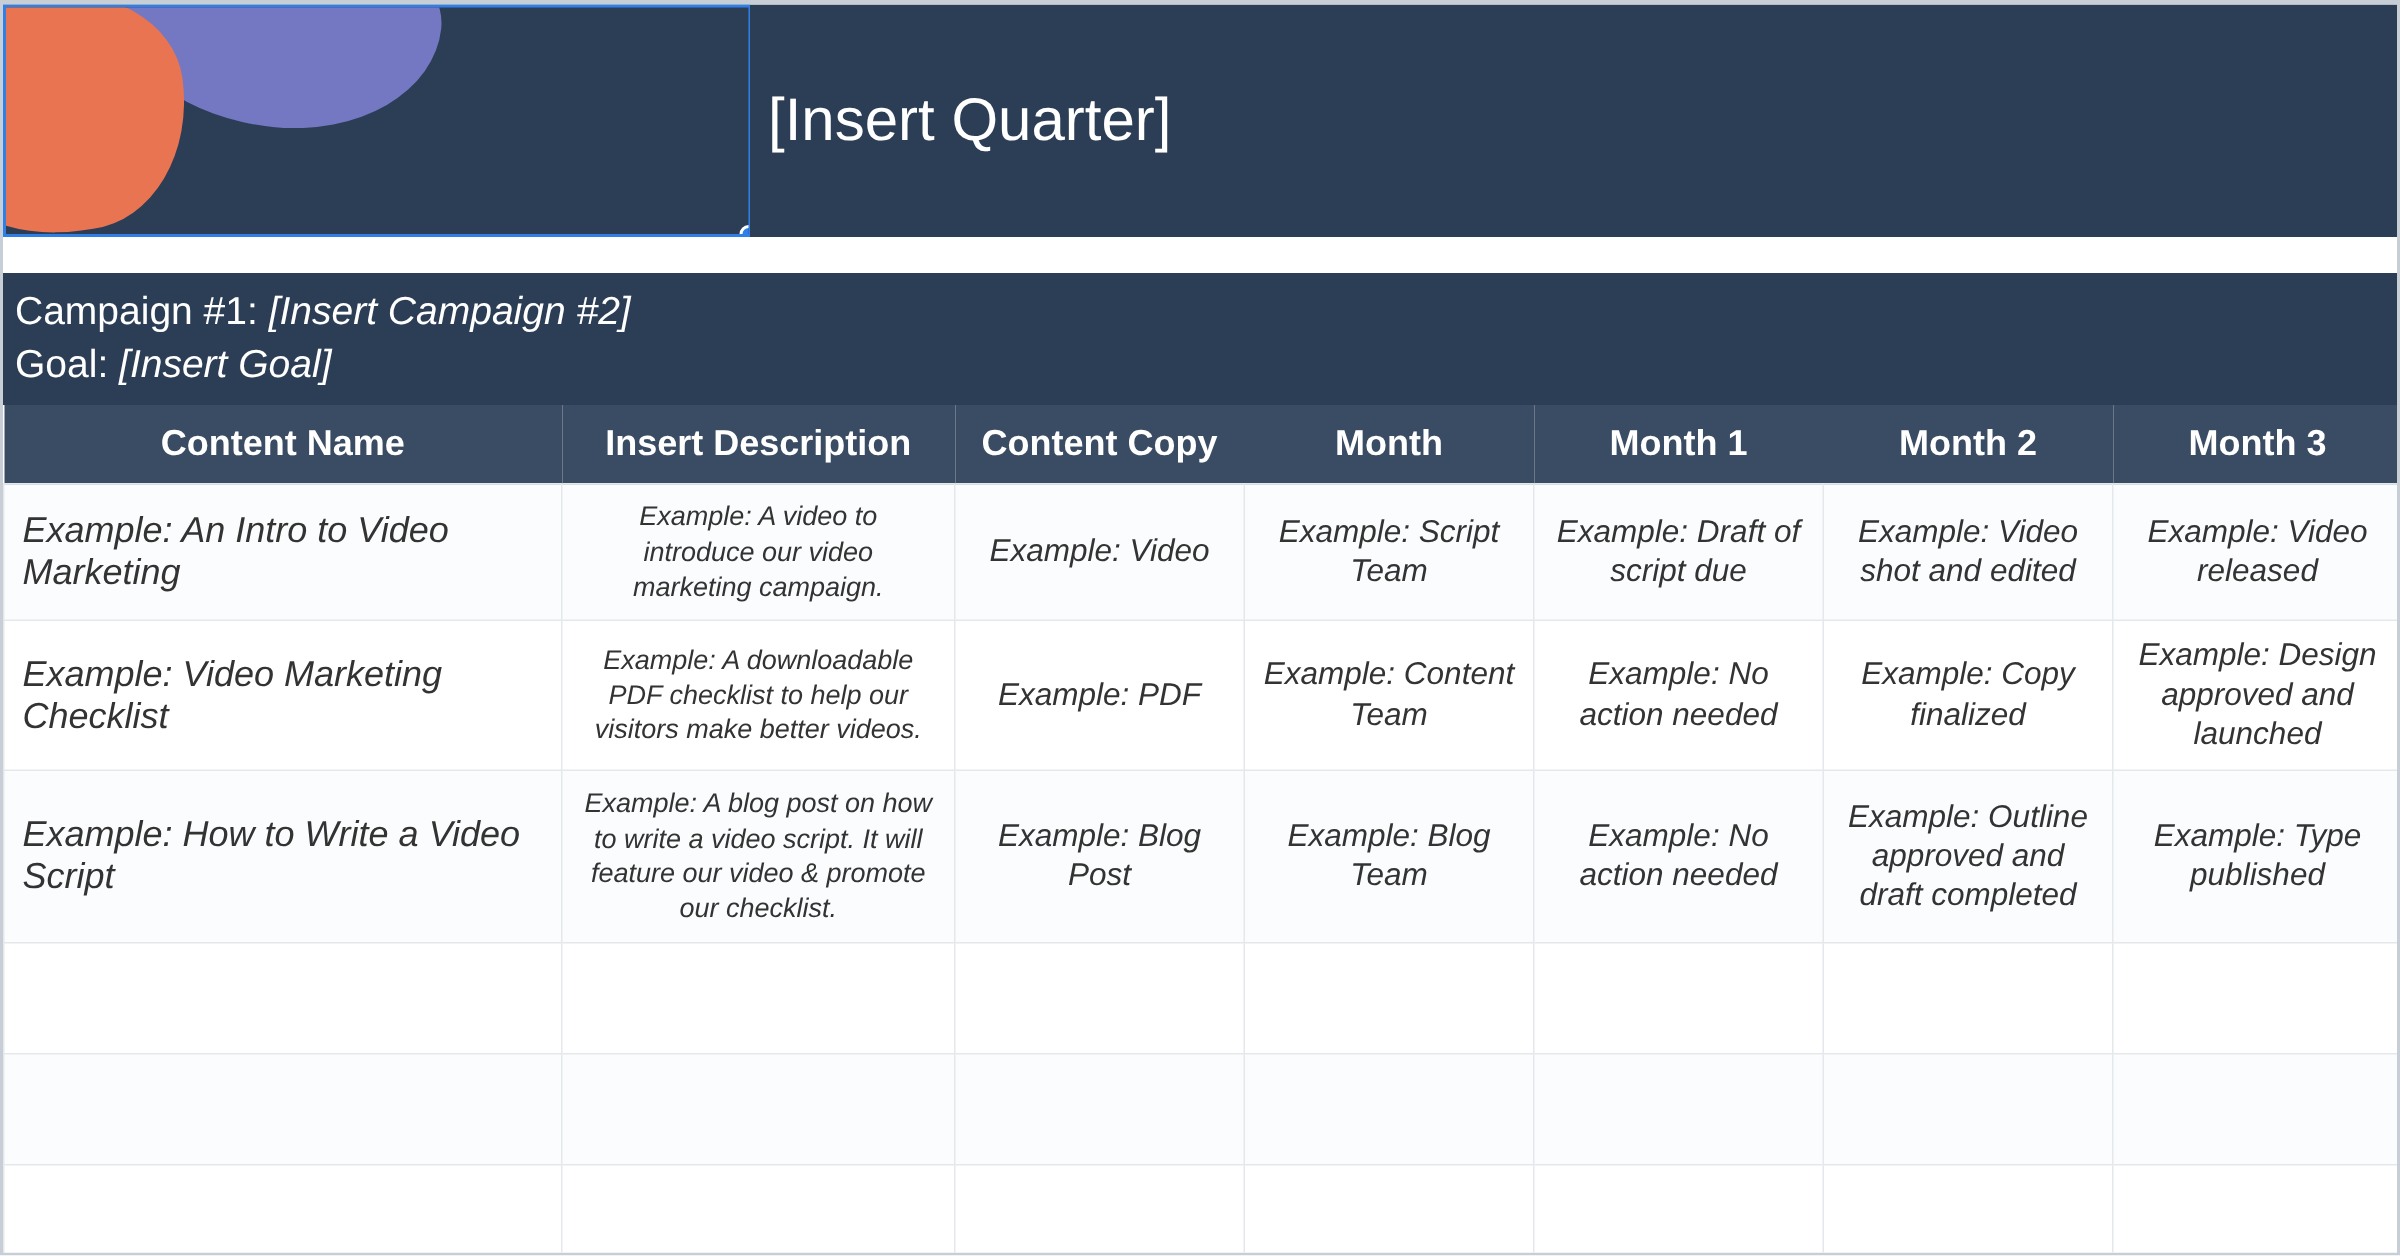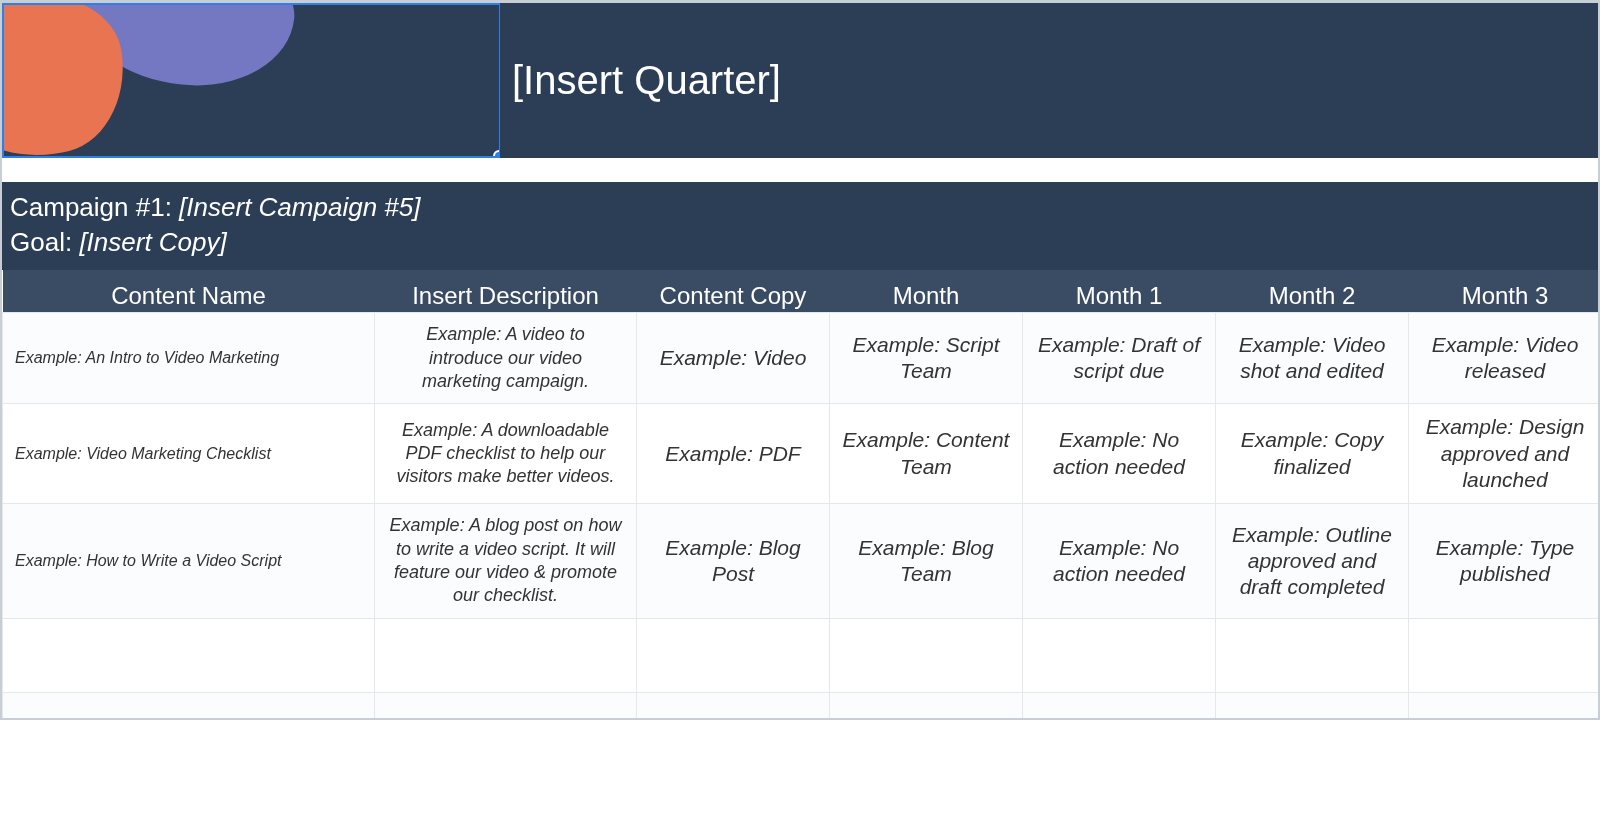--- a/index.html
+++ b/index.html
@@ -1,17 +1,17 @@
 <!DOCTYPE html>
 <html><head>
 <meta charset="utf-8">
 <style>
   * { box-sizing: border-box; margin: 0; padding: 0; }
   html, body { width: 1600px; height: 837px; font-family: "Helvetica Neue", Helvetica, Arial, sans-serif; background: #fff; }
-  .page { width: 1600px; height: 720px; border: 2px solid #c7ced6; border-top-width: 3px; position: relative; overflow: hidden; }
+  .page { width: 1600px; height: 837px; border: 2px solid #c7ced6; border-top-width: 3px; position: relative; overflow: hidden; }
 
   
   .hdr-row { height: 155px; width: 100%; display: flex; }
   .hdr-art-cell {
     width: 498px; height: 155px; position: relative; overflow: hidden;
     background: #2c3e56;
     border: 2px solid #2f7fe6;
     border-right-width: 1px;
   }
   .hdr-art-cell .sel-dot {
@@ -44,31 +44,31 @@
   .campaign-row .lbl { font-weight: 400; }
   .campaign-row .ph  { font-style: italic; }
 
   
   table.grid { width: 100%; border-collapse: collapse; table-layout: fixed; }
   table.grid col.c0 { width: 372px; }
   table.grid col.c1 { width: 262px; }
   table.grid col    { width: 193px; }
 
   tr.thead td {
-    background: #3a4c63; color: #fff; font-size: 24px; font-weight: 400;
-    padding: 12px 8px 2px 8px; text-align: center;
+    background: #3a4c63; color: #fff; font-size: 24px; font-weight: 700;
+    padding: 12px 8px 12px 8px; text-align: center;
   }
 
   tr.body td {
     border: 1px solid #e5e8eb; font-style: italic; color: #333;
     padding: 10px 12px; vertical-align: middle; height: 74px;
   }
   tr.body.alt td  { background: #fbfcfd; }
   tr.body.plain td{ background: #ffffff; }
-  tr.body td.left  { text-align: left; font-size: 16px; margin-top: 20px; }
+  tr.body td.left  { text-align: left; font-size: 24px; margin-top: 20px; }
   tr.body td.desc  { text-align: center; font-size: 18px; line-height: 1.3; }
   tr.body td.mid   { text-align: center; font-size: 21px; line-height: 1.25; }
   tr.empty td { height: 74px; }
 </style>
 </head>
 <body>
 
 <div class="page">
 
   <div class="hdr-row">
@@ -79,24 +79,24 @@
     </div>
     <div class="hdr-title-cell">
       <span>[Insert Quarter]</span>
     </div>
   </div>
 
   <div class="gap-row"></div>
 
   <div class="campaign-row">
     <div>
-      <span class="lbl">Campaign #1: </span><span class="ph">[Insert Campaign #5]</span>
+      <span class="lbl">Campaign #1: </span><span class="ph">[Insert Campaign #2]</span>
     </div>
     <div>
-      <span class="lbl">Goal: </span><span class="ph">[Insert Copy]</span>
+      <span class="lbl">Goal: </span><span class="ph">[Insert Goal]</span>
     </div>
   </div>
 
   <table class="grid">
     <colgroup>
       <col class="c0">
         <col class="c1">
         <col>
         <col>
         <col>

